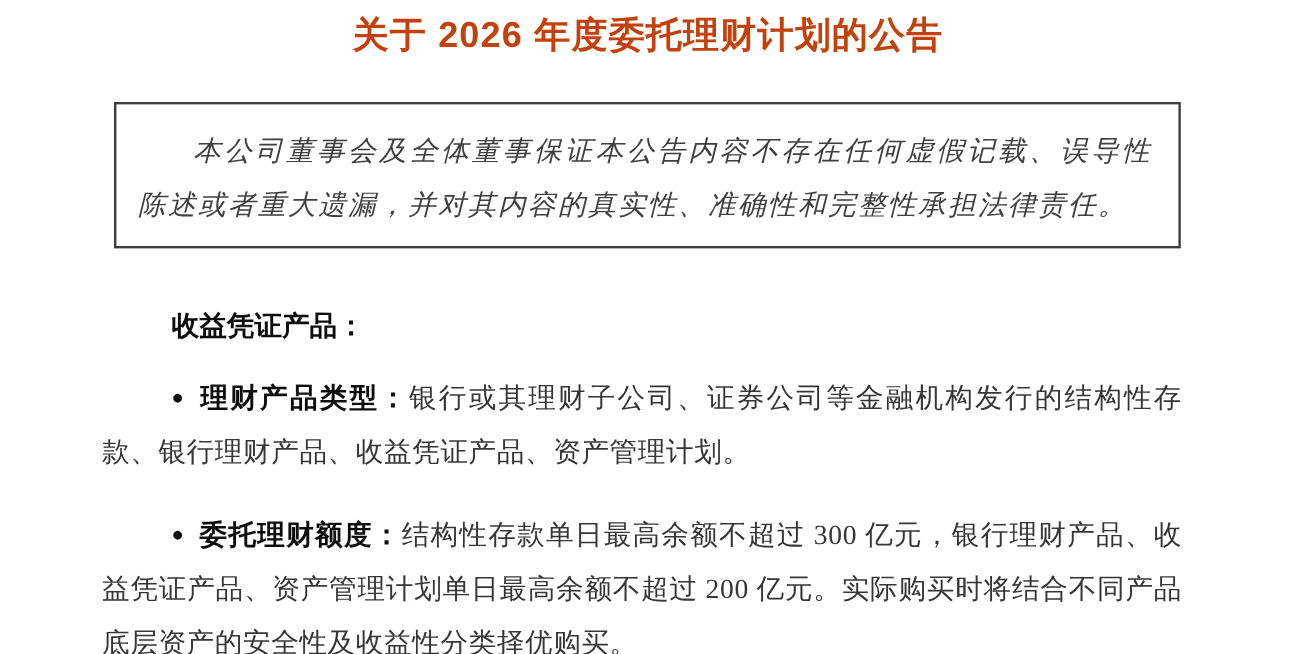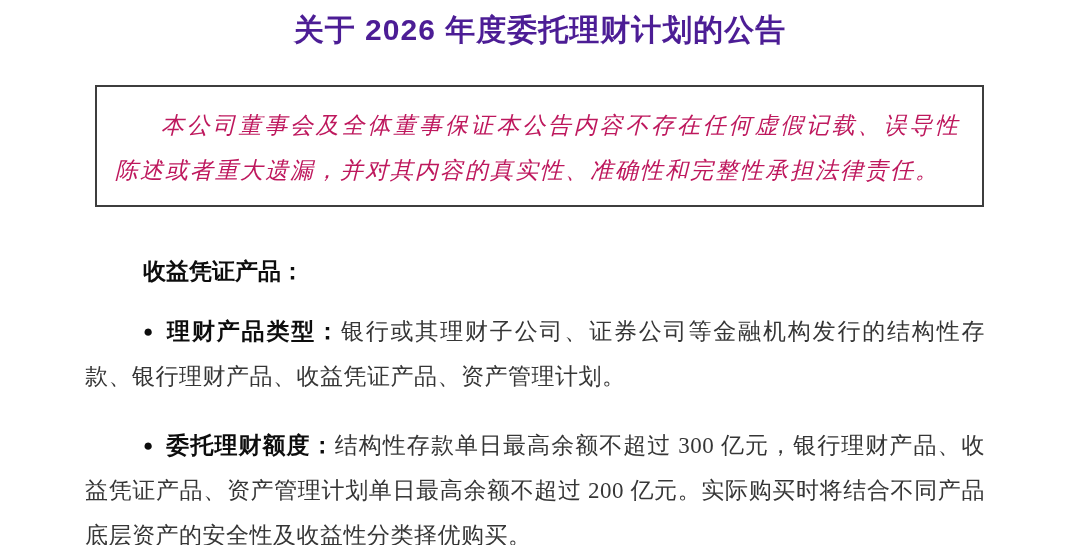--- a/index.html
+++ b/index.html
@@ -17,36 +17,36 @@
     padding-top: 10px;
     background: #ffffff;
   }
   .doc-title {
     text-align: center;
     font-family: "Liberation Sans", "DejaVu Sans", sans-serif;
     font-weight: 700;
     font-size: 30px;
     line-height: 40px;
     letter-spacing: 1px;
-    color: #4c1d95;
+    color: #c2410c;
   }
   .disclaimer-box {
     margin: 35px 96px 0 95px;          
     border: 2px solid #3d3d3d;
     padding: 16px 22px 12px 18px;
     background: #ffffff;
   }
   .disclaimer-text {
     font-style: italic;                 
     font-size: 23px;
     line-height: 45px;
     letter-spacing: 2px;
     text-indent: 2em;
     text-align: justify;
-    color: #be185d;
+    color: #404040;
   }
   .content {
     margin: 0 95px 0 85px;              
     font-size: 23px;
   }
   .notice-heading {
     margin-top: 50px;
     text-indent: 58px;
     font-family: "Liberation Sans", "DejaVu Sans", sans-serif;
     font-weight: 700;

